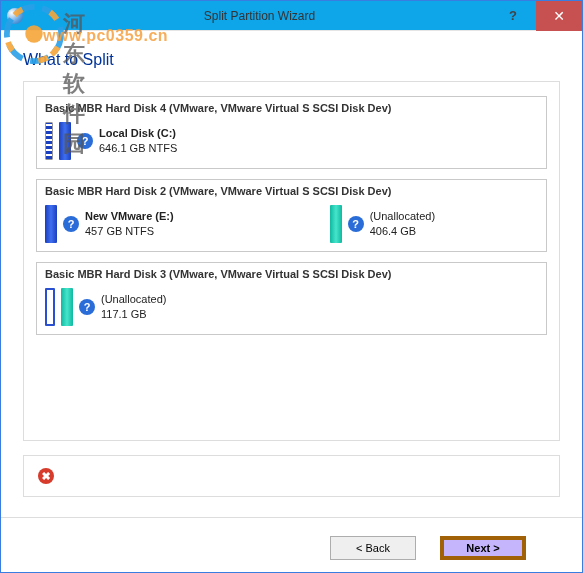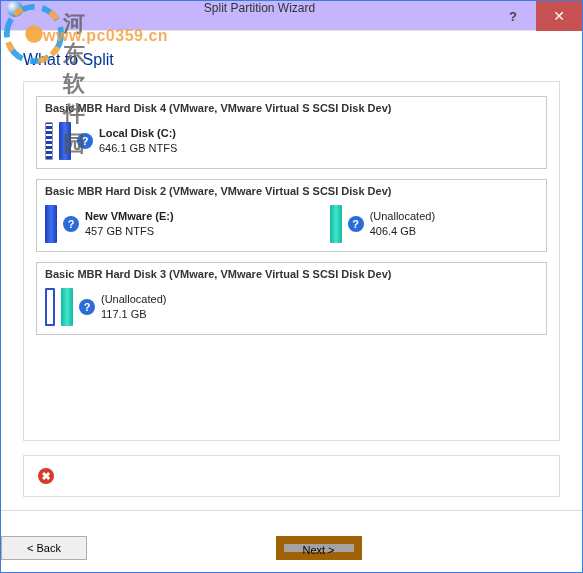--- a/index.html
+++ b/index.html
@@ -1,18 +1,18 @@
 <!DOCTYPE html>
 <html><head>
 <meta charset="utf-8">
 <style>
 * { box-sizing: border-box; margin: 0; padding: 0; font-family: "Segoe UI", Tahoma, sans-serif; }
 body { width: 583px; height: 573px; background: #fff; border: 1px solid #3a7de0; position: relative; overflow: hidden; }
 
-.titlebar { height: 30px; background: #c4b5fd; display: flex; align-items: flex-start; border-bottom: 1px solid #e5e5e5; }
+.titlebar { height: 30px; background: #0ea5e9; display: flex; align-items: center; border-bottom: 1px solid #e5e5e5; }
 .titlebar .appicon { width: 16px; height: 16px; margin: 0 6px; background: radial-gradient(circle at 30% 30%, #fff, #5aa0e0 60%, #2268b6); border-radius: 50%; }
 .titlebar .title { flex: 1; text-align: center; font-size: 12px; color: #333; }
 .titlebar .winbtns { display: flex; }
 .titlebar .winbtn { width: 46px; height: 30px; display: flex; align-items: center; justify-content: center; font-size: 13px; color: #333; cursor: pointer; }
 .titlebar .winbtn.help { font-weight: bold; color: #444; }
 .titlebar .winbtn.close { background: #c75050; color: #fff; font-size: 14px; }
 
 .watermark { position: absolute; top: 0px; left: 0px; z-index: 5; pointer-events: none; }
 .watermark .logo { width: 62px; height: 62px; position: absolute; top: 2px; left: 2px; }
 .watermark .logo svg { width: 62px; height: 62px; opacity: 0.9; }
@@ -37,23 +37,23 @@
 
 .picon { width:16px; height:16px; border-radius:50%; background:#2a6dd8; color:#fff; font-size:11px; font-weight:bold; display:flex; align-items:center; justify-content:center; }
 .plabel { font-size: 11px; color:#222; line-height:1.35; }
 .plabel b { font-weight: bold; }
 
 .part-right { margin-left: auto; }
 
 .status { border:1px solid #ddd; margin: 14px 22px 0 22px; padding: 12px 14px; display:flex; align-items:center; gap:10px; font-size:11px; color:#333; }
 .status .erricon { width:16px; height:16px; border-radius:50%; background:#d63b2b; color:#fff; font-size:11px; font-weight:bold; display:flex; align-items:center; justify-content:center; }
 
-.footer { position:absolute; bottom:0; left:0; right:0; border-top:1px solid #ddd; padding:25px 14px 12px 0; display:flex; justify-content:space-between; gap:0; background:#fff; }
+.footer { position:absolute; bottom:0; left:0; right:0; border-top:1px solid #ddd; padding:18px 14px 12px 0; display:flex; justify-content:flex-end; gap:24px; background:#fff; }
 .btn { min-width:86px; height:24px; font-size:11px; background:#efefef; border:1px solid #adadad; cursor:pointer; }
-.btn.primary { background:#a3a3a3; border:8px solid #a16207; }
+.btn.primary { background:#c4b5fd; border:4px solid #a16207;font-weight:bold; }
 .spacer { width: 18px; }
 </style>
 </head>
 <body>
 
 <div class="titlebar">
   <div class="appicon"></div>
   <div class="title">Split Partition Wizard</div>
   <div class="winbtns">
     <div class="winbtn help">?</div>

